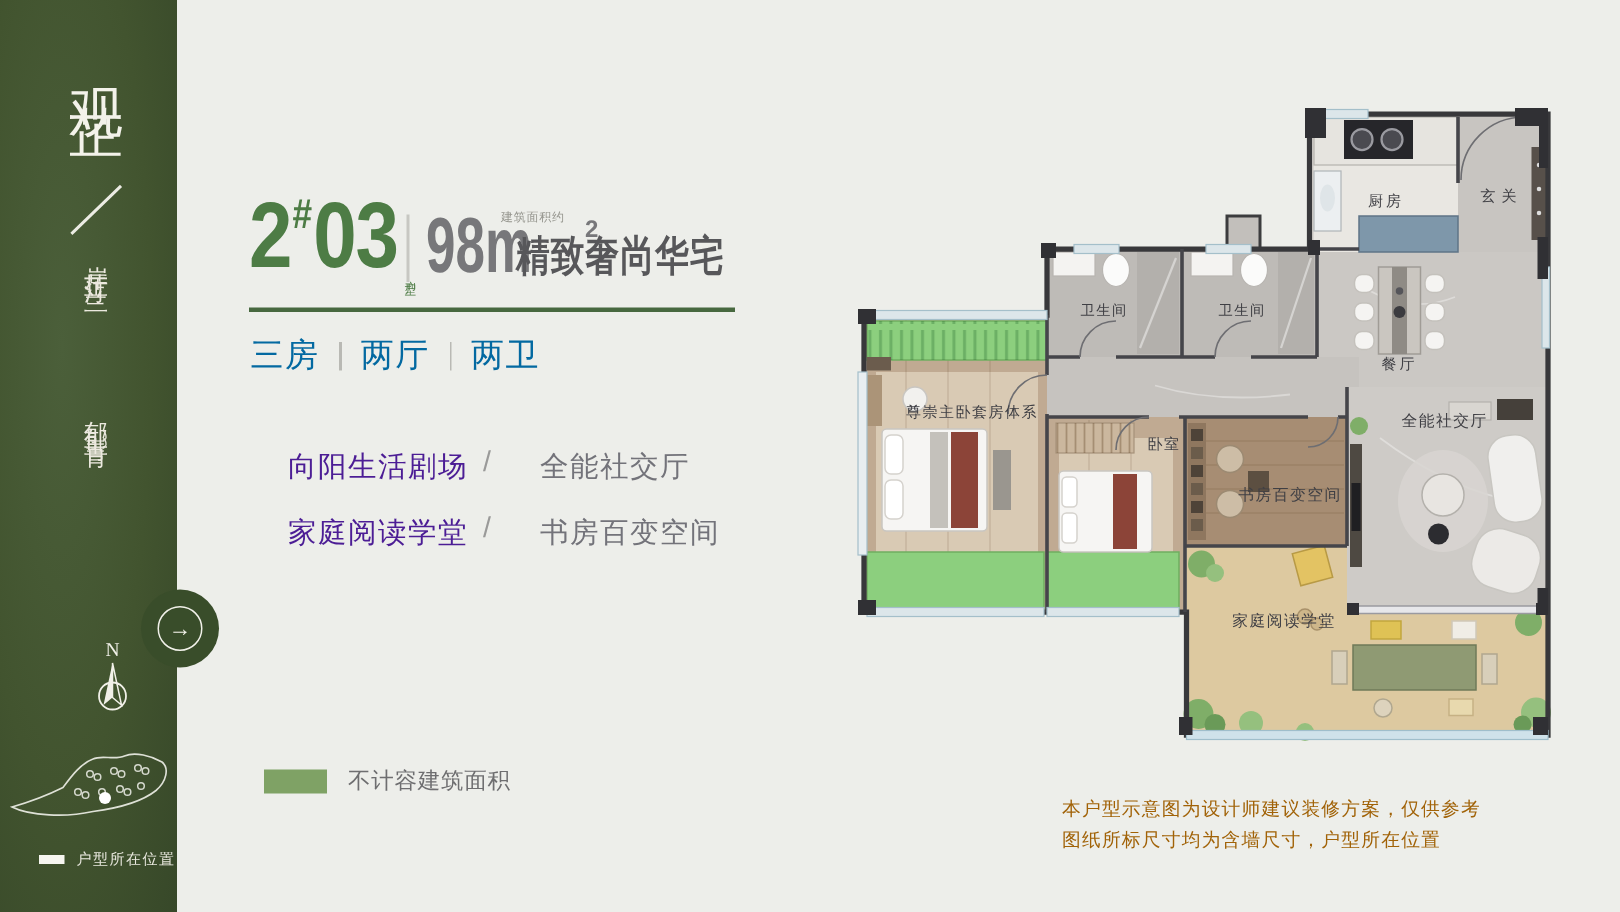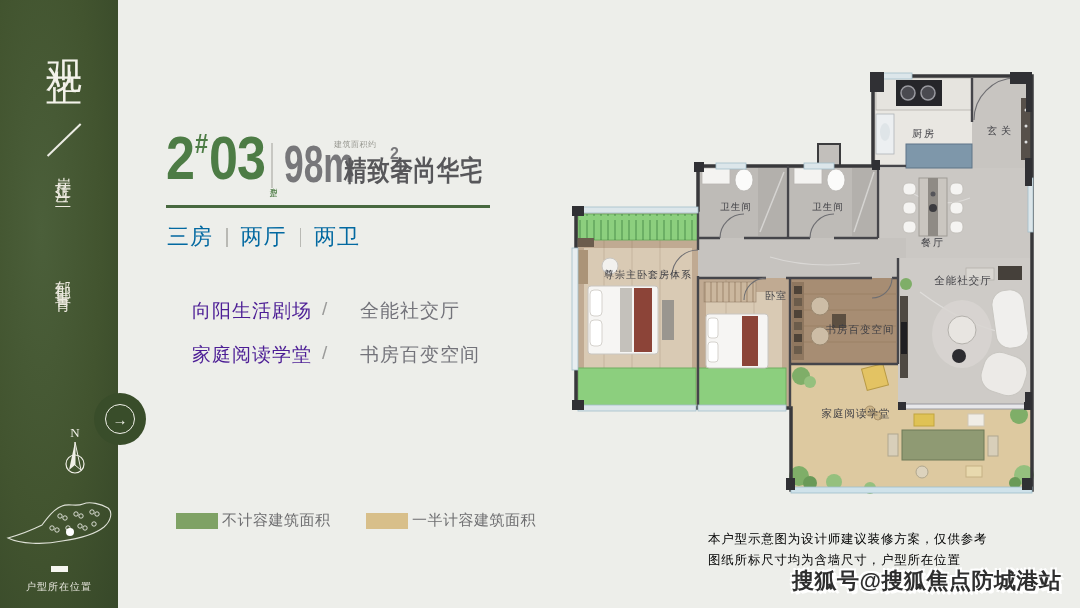--- a/index.html
+++ b/index.html
@@ -15,21 +15,21 @@
   .slogan{position:absolute;writing-mode:vertical-rl;text-orientation:upright;
           font-family:"Liberation Serif",serif;font-size:16px;letter-spacing:5px;color:#ece9df;}
   .slogan.s1{left:52px;top:164px;}
   .slogan.s2{left:52px;top:268px;}
   .go-btn{position:absolute;left:94px;top:393px;width:52px;height:52px;border-radius:50%;
           background:#394d2a;display:flex;align-items:center;justify-content:center;cursor:pointer;}
   .go-inner{width:28px;height:28px;border:1.5px solid #f1f1e9;border-radius:50%;
             display:flex;align-items:center;justify-content:center;color:#f1f1e9;font-size:15px;line-height:1;}
   .compass{position:absolute;left:55px;top:424px;}
   .mapbox{position:absolute;left:4px;top:494px;}
-  .map-legend{position:absolute;left:26px;top:566px;display:flex;align-items:center;gap:8px;flex-direction:column;}
+  .map-legend{position:absolute;left:26px;top:566px;display:flex;align-items:center;gap:8px;}
   .map-swatch{width:17px;height:6px;background:#f6f6f0;}
   .map-label{font-size:10px;letter-spacing:1px;color:#e9e8df;}
   
   .unit{position:absolute;left:166px;top:128px;color:#4d7c45;white-space:nowrap;
         transform:scaleX(.84);transform-origin:left bottom;}
   .unit .big{font-size:62px;font-weight:bold;line-height:60px;letter-spacing:-1px;}
   .unit .hash{font-size:28px;font-weight:bold;position:relative;top:-26px;margin:0 1px;}
   .unit .ulabel{display:inline-block;writing-mode:vertical-rl;text-orientation:upright;
         font-size:9px;letter-spacing:1px;vertical-align:bottom;margin:0 0 6px 3px;color:#4d7c45;}
   .tdiv{position:absolute;left:271px;top:143px;width:2px;height:45px;background:#c7c7c2;}
@@ -46,26 +46,26 @@
   .spec .sep{display:inline-block;width:1.5px;height:19px;background:#b9b9b4;margin:0 13px;}
   
   .feat-row{position:absolute;left:0;top:0;width:540px;}
   .feat-left{position:absolute;left:192px;font-size:19px;color:#4c1d95;letter-spacing:1px;}
   .feat-slash{position:absolute;left:322px;font-size:19px;color:#9a9a99;}
   .feat-right{position:absolute;left:360px;font-size:19px;color:#73737a;letter-spacing:1px;}
   .fr1{top:298px;}.fr2{top:342px;}
   
   .area-note{position:absolute;left:176px;top:470px;font-size:15.5px;color:#6e6e70;letter-spacing:.5px;}
   .area-note sup{font-size:9px;}
-  .legend-item{position:absolute;top:511px;display:flex;align-items:center;gap:4px;}
+  .legend-item{position:absolute;top:511px;display:flex;align-items:center;gap:14px;}
   .li1{left:176px;}.li2{left:366px;}
   .sw{width:42px;height:16px;}
   .legend-label{font-size:15px;color:#6e6e70;letter-spacing:.5px;}
   
-  .disc{position:absolute;left:708px;top:529px;font-size:12.5px;line-height:21px;color:#000000;letter-spacing:.8px;}
+  .disc{position:absolute;left:708px;top:529px;font-size:12.5px;line-height:21px;color:#a16207;letter-spacing:.8px;}
   .wm{position:absolute;left:792px;top:566px;font-size:22px;font-weight:900;color:#2e2e2e;white-space:nowrap;
       letter-spacing:.5px;
       text-shadow:-2px -2px 0 #fff,2px -2px 0 #fff,-2px 2px 0 #fff,2px 2px 0 #fff,3px 3px 0 rgba(255,255,255,.9);}
   
   .plan{position:absolute;left:570px;top:62px;}
   .plan text{font-family:"Liberation Sans",sans-serif;fill:#3f3f44;}
 </style>
 </head>
 <body>
 
@@ -143,24 +143,20 @@
     <span class="feat-left">家庭阅读学堂</span>
     <span class="feat-slash">/</span>
     <span class="feat-right">书房百变空间</span>
   </div>
 
 
   <div class="legend-item li1">
     <div class="sw" style="background: rgb(127, 162, 101);"></div>
     <div class="legend-label">不计容建筑面积</div>
   </div>
-  <div class="legend-item li2">
-    <div class="sw" style="background: rgb(216, 191, 138);"></div>
-    <div class="legend-label">一半计容建筑面积</div>
-  </div>
 
   <svg class="plan" width="475" height="458" viewBox="0 0 475 458">
     <defs>
       <pattern id="deck" width="7" height="26" patternUnits="userSpaceOnUse">
         <line x1="3" y1="2" x2="3" y2="24" stroke="rgba(25,95,35,.28)" stroke-width="2"></line>
       </pattern>
       <pattern id="closet" width="6" height="20" patternUnits="userSpaceOnUse">
         <line x1="3" y1="0" x2="3" y2="20" stroke="rgba(95,65,35,.35)" stroke-width="1.2"></line>
       </pattern>
     </defs>
@@ -379,15 +375,14 @@
       <text x="290" y="271" font-size="10.5" text-anchor="middle" letter-spacing="1">书房百变空间</text>
       <text x="393" y="222" font-size="10.5" text-anchor="middle" letter-spacing="1">全能社交厅</text>
       <text x="286" y="355" font-size="10.5" text-anchor="middle" letter-spacing="1" fill="#86744d">家庭阅读学堂</text>
     </g>
   </svg>
 
   <div class="disc">
     <div>本户型示意图为设计师建议装修方案，仅供参考</div>
     <div>图纸所标尺寸均为含墙尺寸，户型所在位置</div>
   </div>
-  <div class="wm">搜狐号@搜狐焦点防城港站</div>
 
 </div>
 
 </body></html>

